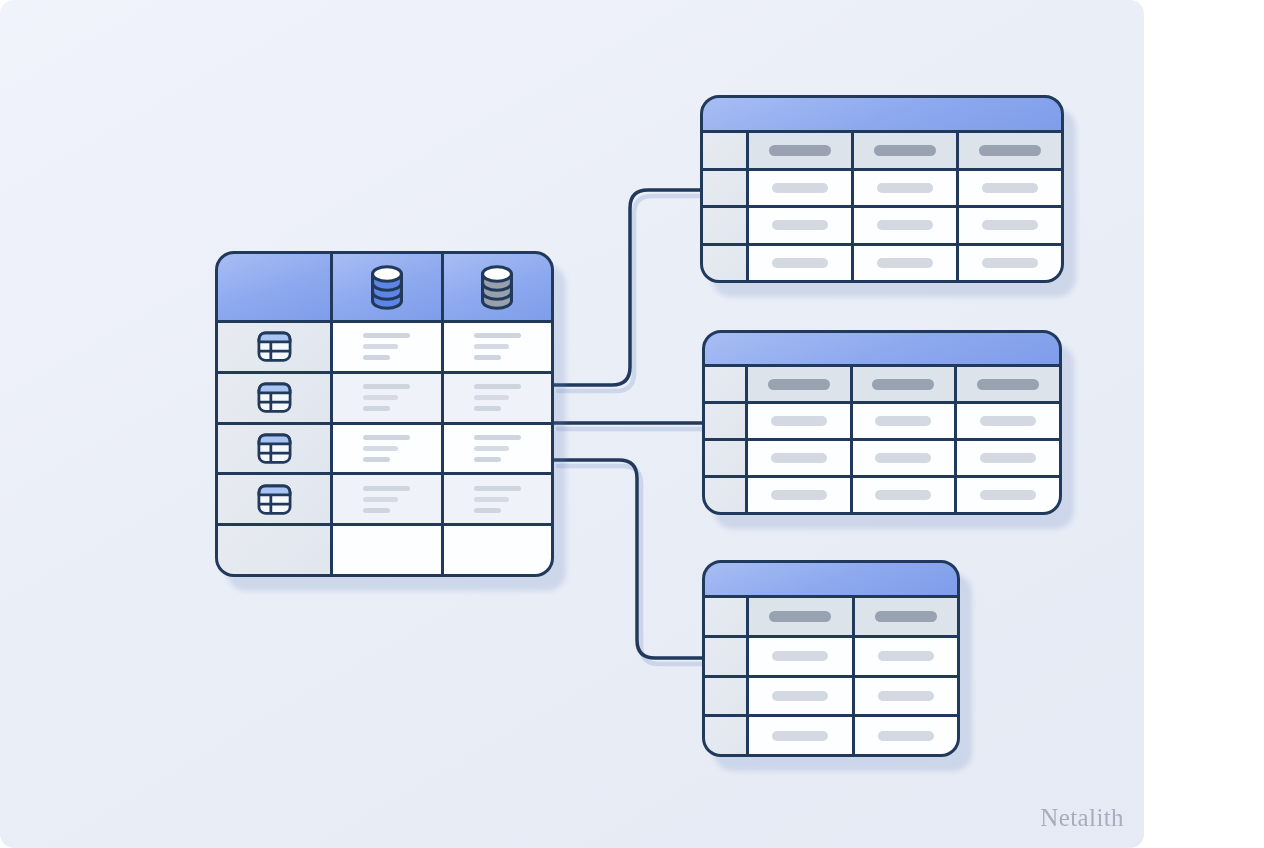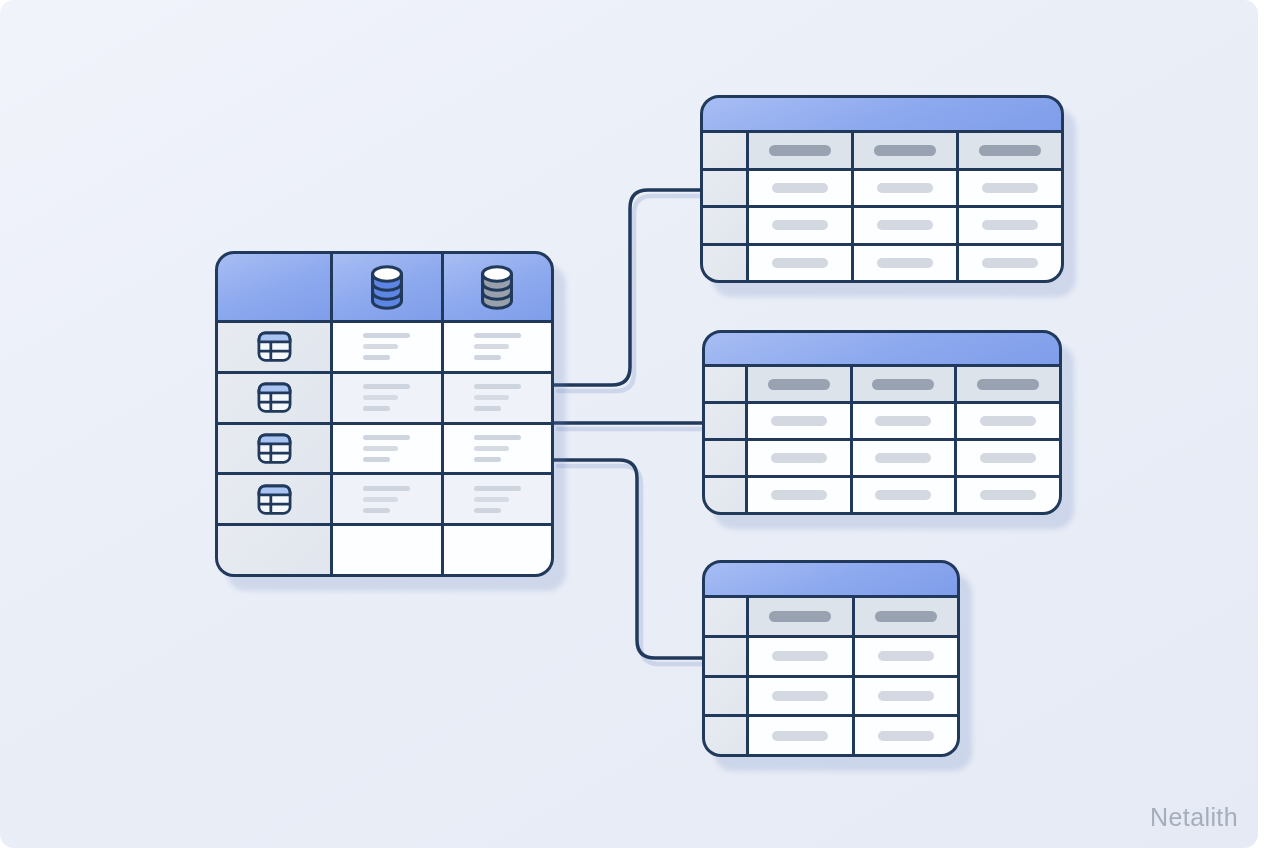--- a/index.html
+++ b/index.html
@@ -3,25 +3,26 @@
 <meta charset="utf-8">
 <style>
   html, body {
     margin: 0;
     padding: 0;
     background: #ffffff;
     font-family: "Liberation Sans", sans-serif;
   }
   .canvas {
     position: relative;
-    width: 1258px;
+    width: 1144px;
     height: 848px;
     border-radius: 14px;
     overflow: hidden;
     background: linear-gradient(150deg, #f0f3fa 0%, #eaeef7 45%, #e5eaf4 100%);
+    font-family: Liberation Serif, serif;
   }
   #connectors {
     position: absolute;
     left: 0; top: 0;
     width: 1264px; height: 848px;
   }
   .conn {
     fill: none;
     stroke: var(--stroke, #213a5c);
     stroke-width: 3.5;

